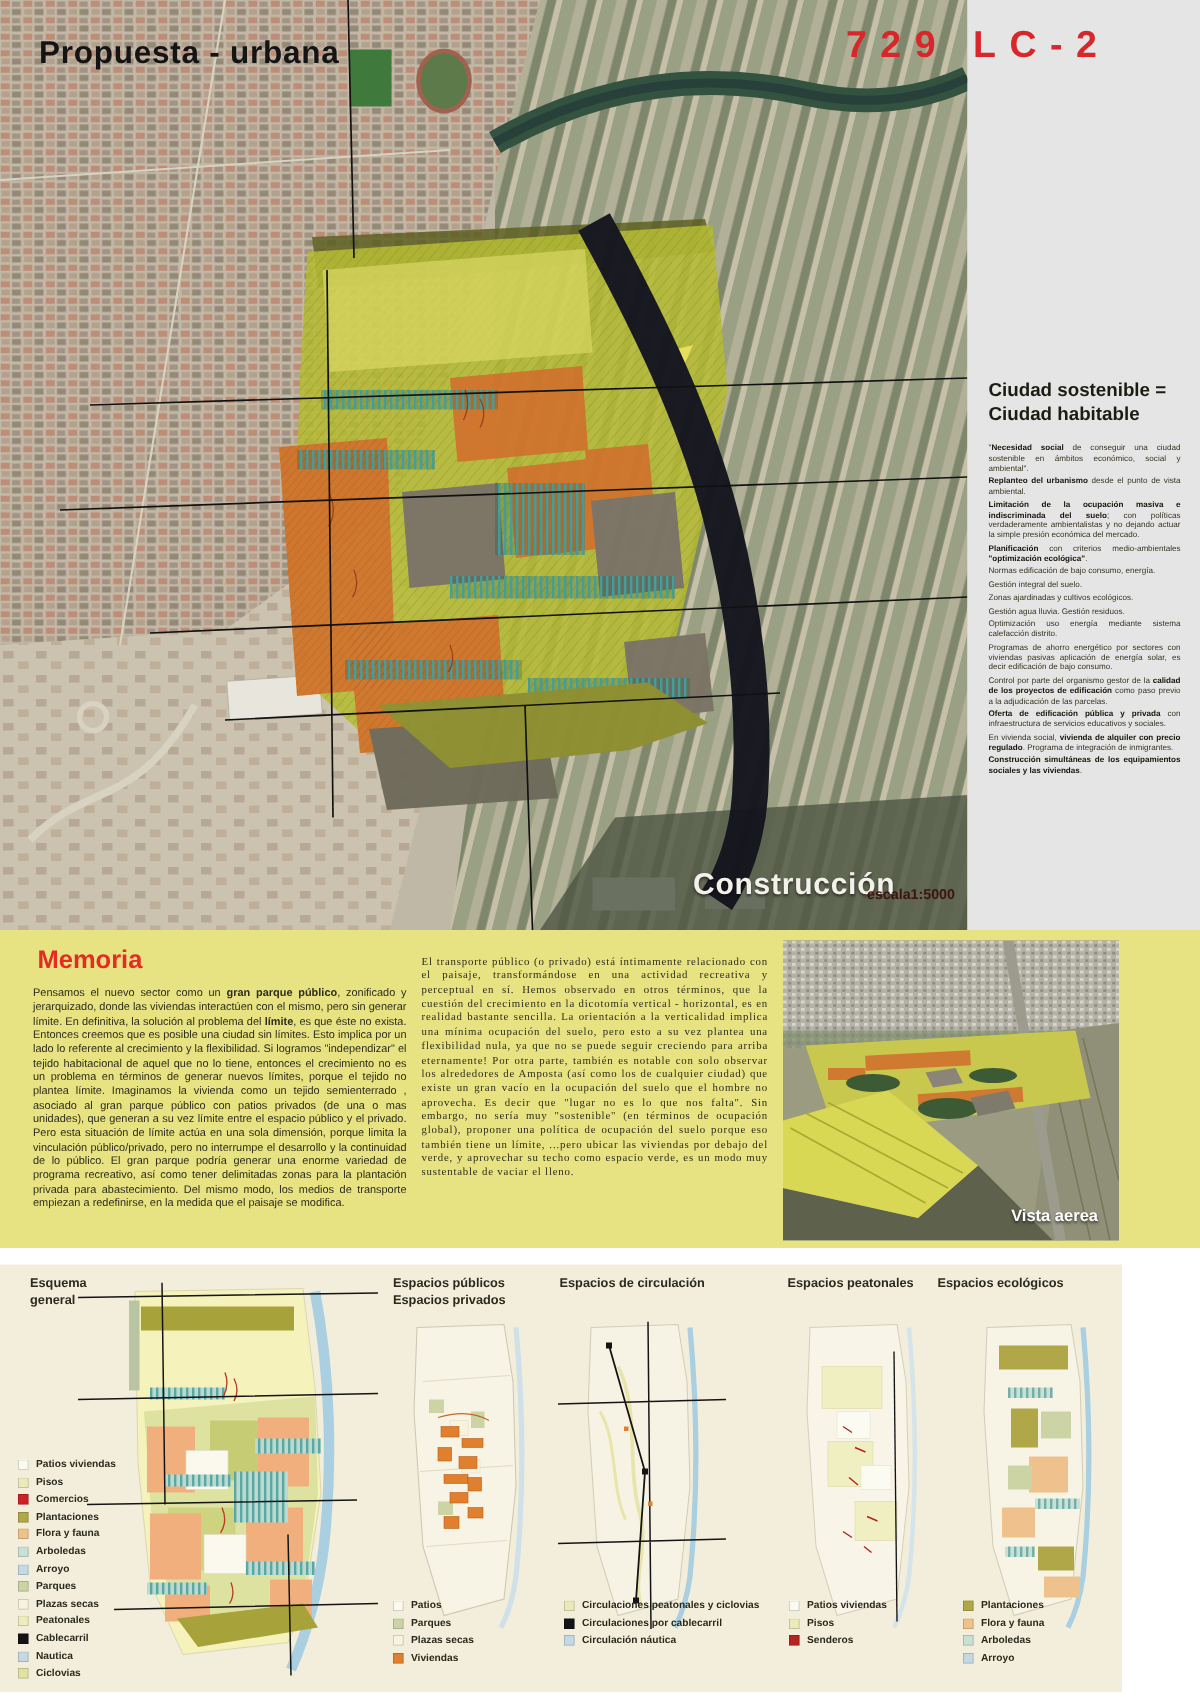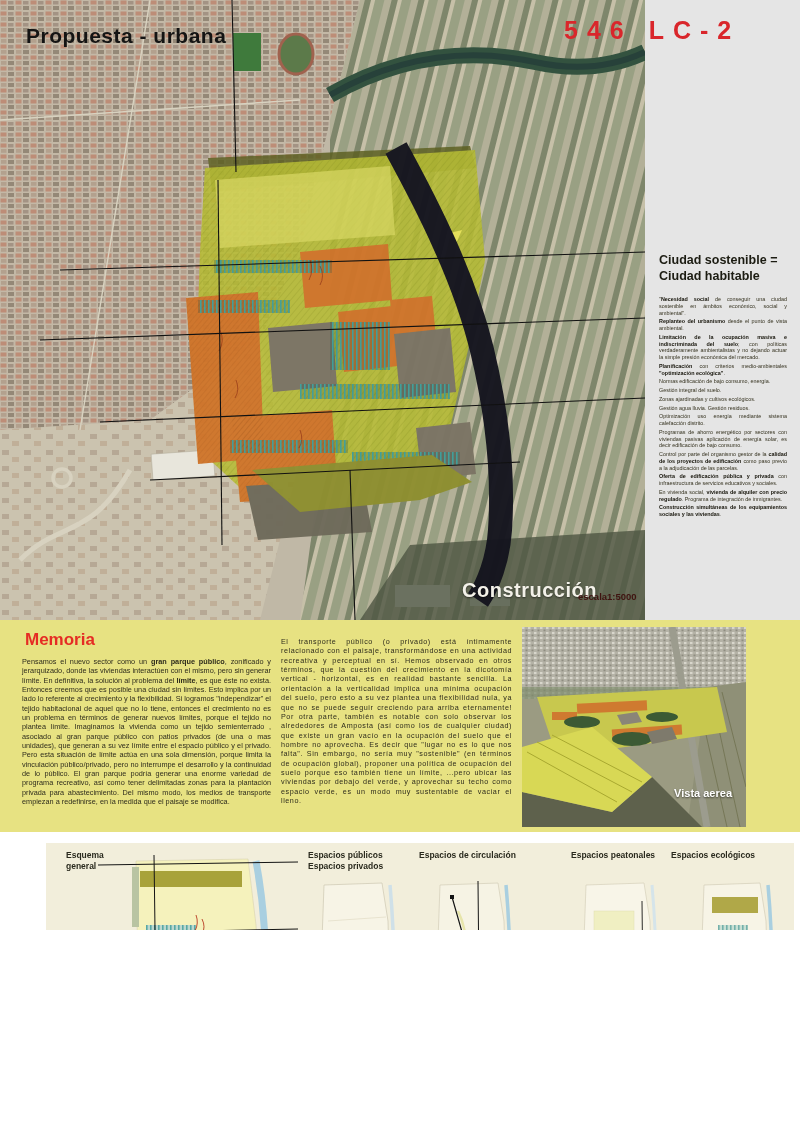--- a/index.html
+++ b/index.html
@@ -1,18 +1,18 @@
 <!DOCTYPE html>
 <html><head>
 <meta charset="utf-8">
 <style>
   * { margin:0; padding:0; box-sizing:border-box; }
   html,body { background:#ffffff; }
   body { font-family:"Liberation Sans", sans-serif; }
-  #poster { position:relative; width:800px; height:930px; background:#ffffff; overflow:hidden; }
+  #poster { position:relative; width:800px; height:1135px; background:#ffffff; overflow:hidden; }
 
   
   #map-section { position:absolute; left:0; top:0; width:645px; height:620px; background:#bdb5a4; overflow:hidden; }
   #map-section svg { position:absolute; left:0; top:0; }
   #map-title { position:absolute; left:26px; top:24px; font-size:21px; font-weight:bold; color:#141414; letter-spacing:.5px; }
   #sheet-code { position:absolute; left:564px; top:16px; font-size:25px; font-weight:bold; color:#d9262b; letter-spacing:9px; white-space:nowrap; z-index:5; }
   #implantacion-label { position:absolute; left:462px; top:579px; font-size:20px; font-weight:bold; color:#f3f1e9; text-shadow:0 1px 2px rgba(0,0,0,.55); letter-spacing:.5px; }
   #map-scale { position:absolute; left:578px; top:591px; font-size:9.5px; font-weight:bold; color:#3f1310; }
 
   
@@ -22,27 +22,27 @@
   #sidebar-paragraphs { position:absolute; left:14px; top:296px; width:128px; font-size:5.4px; line-height:1.25;
                         text-align:justify; color:#35321f; }
   #sidebar-paragraphs p { margin:0 0 2px 0; }
   #sidebar-paragraphs b { color:#16140a; }
 
   
   #memoria-section { position:absolute; left:0; top:620px; width:800px; height:212px; background:#e7e282; }
   #memoria-heading { position:absolute; left:25px; top:10px; font-size:17px; font-weight:bold; color:#e52c24; }
   #memoria-col1 { position:absolute; left:22px; top:37px; width:249px; font-size:7.3px; line-height:1.28; text-align:justify; color:#2e2c1c; }
   #memoria-col2 { position:absolute; left:281px; top:17px; width:231px; font-size:7.2px; line-height:1.3; letter-spacing:.55px;
-                  text-align:justify; color:#2e2c1c; }
+                  text-align:justify; color:#2e2c1c;font-family:Liberation Serif, serif; }
   #vista-photo { position:absolute; left:522px; top:7px; width:224px; height:200px; overflow:hidden; background:#9a987f; }
-  #vista-label { position:absolute; right:14px; bottom:28px; font-size:11px; font-weight:bold; color:#ffffff;
+  #vista-label { position:absolute; right:14px; bottom:10px; font-size:11px; font-weight:bold; color:#ffffff;
                  text-shadow:0 1px 2px rgba(0,0,0,.6);text-align:center; }
 
   
-  #bottom-section { position:absolute; left:0; top:843px; width:748px; height:285px; background:#f2eedb;margin-left:46px; }
+  #bottom-section { position:absolute; left:0; top:843px; width:748px; height:285px; background:#f2eedb; }
   .diagram-title { position:absolute; top:7px; font-size:8.5px; font-weight:bold; color:#2a2a1e; line-height:1.35; white-space:pre-line; }
   #dt1 { left:20px; } #dt2 { left:262px; } #dt3 { left:373px; } #dt4 { left:525px; } #dt5 { left:625px; }
   .diagram-svg { position:absolute; }
   #dg1 { left:52px;  top:12px; }
   #dg2 { left:256px; top:38px; }
   #dg3 { left:372px; top:38px; }
   #dg4 { left:518px; top:38px; }
   #dg5 { left:636px; top:38px; }
 
   .legend { position:absolute; }
@@ -176,21 +176,21 @@
         <path d="M218,180 L222,545" fill="none"></path>
         <path d="M350,470 L355,620" fill="none"></path>
       </g>
     </svg>
 
     <div id="map-title">Propuesta - urbana</div>
     <div id="implantacion-label">Construcción</div>
     <div id="map-scale">escala1:5000</div>
   </div>
 
-  <div id="sheet-code">546 LC-2</div>
+  <div id="sheet-code">729 LC-2</div>
 
   <div id="sidebar">
     <div id="sidebar-heading">Ciudad sostenible =
 Ciudad habitable</div>
     <div id="sidebar-paragraphs">
         <p><span>"</span><b>Necesidad social</b><span> de conseguir una ciudad sostenible en ámbitos económico, social y ambiental".</span></p>
         <p><b>Replanteo del urbanismo</b><span> desde el punto de vista ambiental.</span></p>
         <p><b>Limitación de la ocupación masiva e indiscriminada del suelo</b><span>; con políticas verdaderamente ambientalistas y no dejando actuar la simple presión económica del mercado.</span></p>
         <p><b>Planificación</b><span> con criterios medio-ambientales </span><b>"optimización ecológica"</b><span>.</span></p>
         <p><span>Normas edificación de bajo consumo, energía.</span></p>

